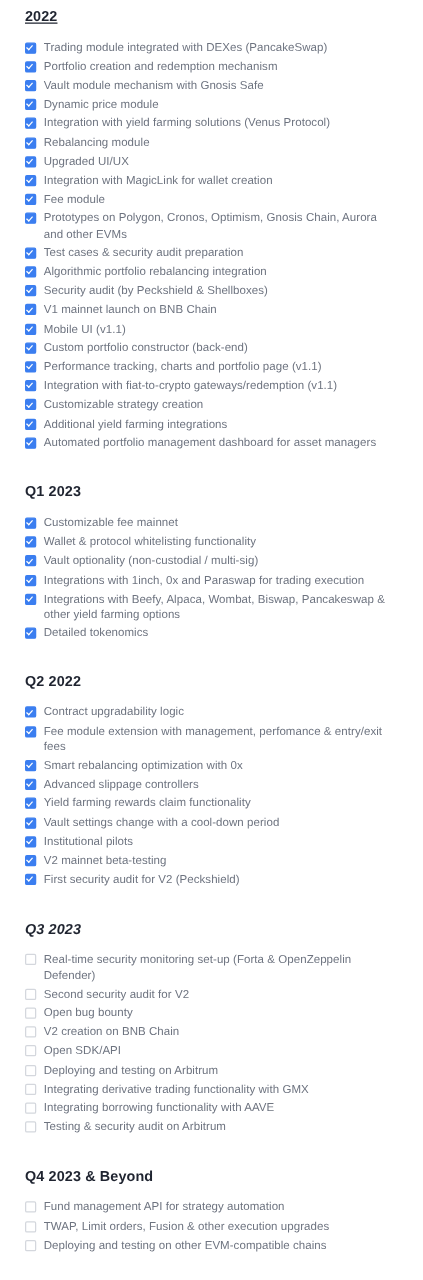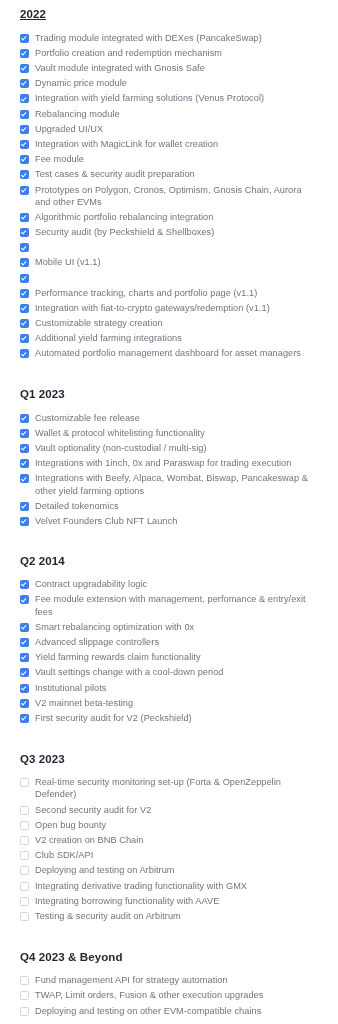--- a/index.html
+++ b/index.html
@@ -30,21 +30,21 @@
     font-size: 11.5px;
     font-weight: bold;
     color: #1f2430;
     letter-spacing: 0.1px;
     line-height: 14px;
   }
 
   .section-0 .section-heading { padding-top: 7px; text-decoration: underline; }
   .section-1 .section-heading { padding-top: 26px; }
   .section-2 .section-heading { padding-top: 25px; }
-  .section-3 .section-heading { padding-top: 26px; }
+  .section-3 .section-heading { padding-top: 26px; font-style: italic; }
   .section-4 .section-heading { padding-top: 26px; }
 
   .items {
     list-style: none;
     padding-top: 9px;
   }
 
   .item {
     display: flex;
     align-items: flex-start;
@@ -107,21 +107,21 @@
         <li class="item">
           <span class="checkbox checked">
             <span class="tick"></span>
           </span>
           <span class="item-label">Portfolio creation and redemption mechanism</span>
         </li>
         <li class="item">
           <span class="checkbox checked">
             <span class="tick"></span>
           </span>
-          <span class="item-label">Vault module integrated with Gnosis Safe</span>
+          <span class="item-label">Vault module mechanism with Gnosis Safe</span>
         </li>
         <li class="item">
           <span class="checkbox checked">
             <span class="tick"></span>
           </span>
           <span class="item-label">Dynamic price module</span>
         </li>
         <li class="item">
           <span class="checkbox checked">
             <span class="tick"></span>
@@ -149,55 +149,57 @@
         <li class="item">
           <span class="checkbox checked">
             <span class="tick"></span>
           </span>
           <span class="item-label">Fee module</span>
         </li>
         <li class="item">
           <span class="checkbox checked">
             <span class="tick"></span>
           </span>
+          <span class="item-label">Prototypes on Polygon, Cronos, Optimism, Gnosis Chain, Aurora and other EVMs</span>
+        </li>
+        <li class="item">
+          <span class="checkbox checked">
+            <span class="tick"></span>
+          </span>
           <span class="item-label">Test cases &amp; security audit preparation</span>
         </li>
         <li class="item">
           <span class="checkbox checked">
             <span class="tick"></span>
           </span>
-          <span class="item-label">Prototypes on Polygon, Cronos, Optimism, Gnosis Chain, Aurora and other EVMs</span>
-        </li>
-        <li class="item">
-          <span class="checkbox checked">
-            <span class="tick"></span>
-          </span>
           <span class="item-label">Algorithmic portfolio rebalancing integration</span>
         </li>
         <li class="item">
           <span class="checkbox checked">
             <span class="tick"></span>
           </span>
           <span class="item-label">Security audit (by Peckshield &amp; Shellboxes)</span>
         </li>
         <li class="item">
           <span class="checkbox checked">
             <span class="tick"></span>
           </span>
+          <span class="item-label">V1 mainnet launch on BNB Chain</span>
         </li>
         <li class="item">
           <span class="checkbox checked">
             <span class="tick"></span>
           </span>
           <span class="item-label">Mobile UI (v1.1)</span>
         </li>
         <li class="item">
           <span class="checkbox checked">
             <span class="tick"></span>
           </span>
+          <span class="item-label">Custom portfolio constructor (back-end)</span>
         </li>
         <li class="item">
           <span class="checkbox checked">
             <span class="tick"></span>
           </span>
           <span class="item-label">Performance tracking, charts and portfolio page (v1.1)</span>
         </li>
         <li class="item">
           <span class="checkbox checked">
             <span class="tick"></span>
@@ -224,21 +226,21 @@
         </li>
       </ul>
     </section>
     <section class="section section-1">
       <h2 class="section-heading">Q1 2023</h2>
       <ul class="items">
         <li class="item">
           <span class="checkbox checked">
             <span class="tick"></span>
           </span>
-          <span class="item-label">Customizable fee release</span>
+          <span class="item-label">Customizable fee mainnet</span>
         </li>
         <li class="item">
           <span class="checkbox checked">
             <span class="tick"></span>
           </span>
           <span class="item-label">Wallet &amp; protocol whitelisting functionality</span>
         </li>
         <li class="item">
           <span class="checkbox checked">
             <span class="tick"></span>
@@ -256,30 +258,24 @@
             <span class="tick"></span>
           </span>
           <span class="item-label">Integrations with Beefy, Alpaca, Wombat, Biswap, Pancakeswap &amp; other yield farming options</span>
         </li>
         <li class="item">
           <span class="checkbox checked">
             <span class="tick"></span>
           </span>
           <span class="item-label">Detailed tokenomics</span>
         </li>
-        <li class="item">
-          <span class="checkbox checked">
-            <span class="tick"></span>
-          </span>
-          <span class="item-label">Velvet Founders Club NFT Launch</span>
-        </li>
       </ul>
     </section>
     <section class="section section-2">
-      <h2 class="section-heading">Q2 2014</h2>
+      <h2 class="section-heading">Q2 2022</h2>
       <ul class="items">
         <li class="item">
           <span class="checkbox checked">
             <span class="tick"></span>
           </span>
           <span class="item-label">Contract upgradability logic</span>
         </li>
         <li class="item">
           <span class="checkbox checked">
             <span class="tick"></span>
@@ -344,21 +340,21 @@
         <li class="item">
           <span class="checkbox unchecked"></span>
           <span class="item-label">Open bug bounty</span>
         </li>
         <li class="item">
           <span class="checkbox unchecked"></span>
           <span class="item-label">V2 creation on BNB Chain</span>
         </li>
         <li class="item">
           <span class="checkbox unchecked"></span>
-          <span class="item-label">Club SDK/API</span>
+          <span class="item-label">Open SDK/API</span>
         </li>
         <li class="item">
           <span class="checkbox unchecked"></span>
           <span class="item-label">Deploying and testing on Arbitrum</span>
         </li>
         <li class="item">
           <span class="checkbox unchecked"></span>
           <span class="item-label">Integrating derivative trading functionality with GMX</span>
         </li>
         <li class="item">

